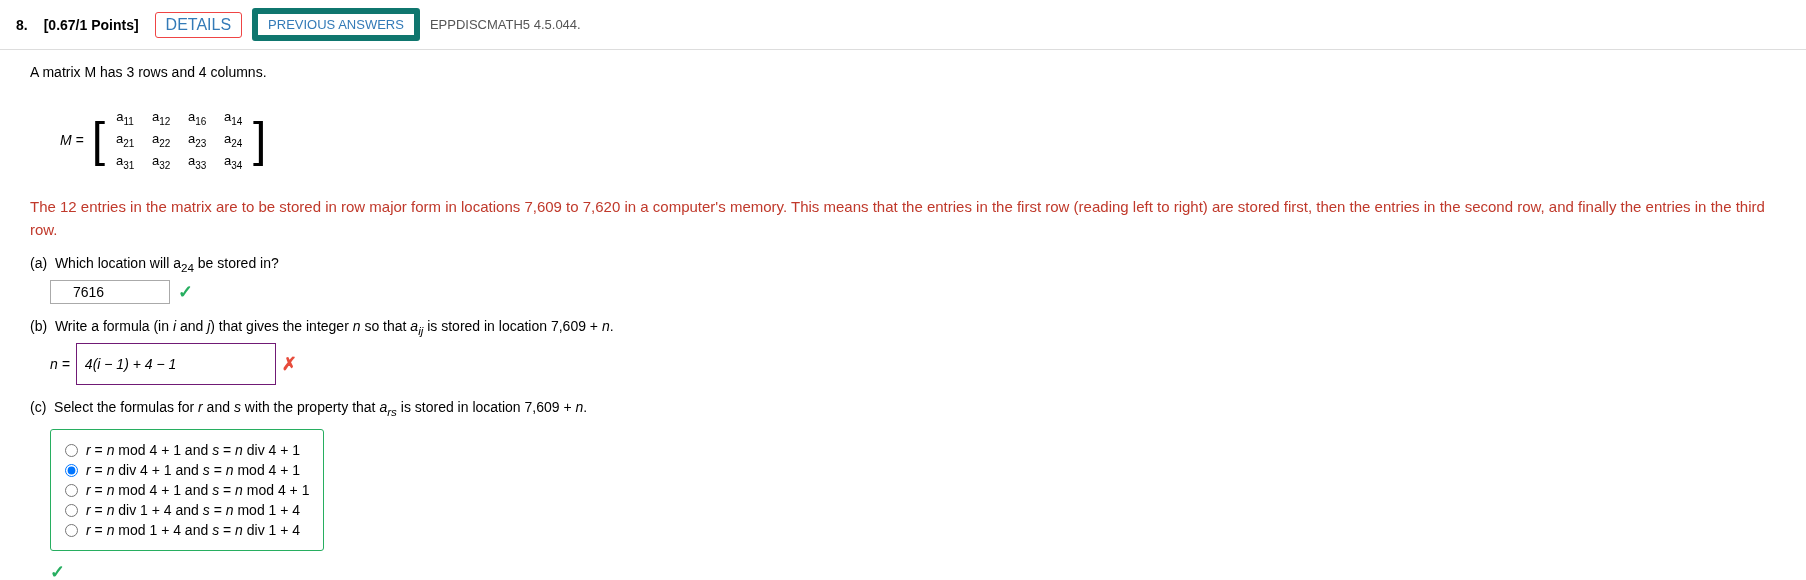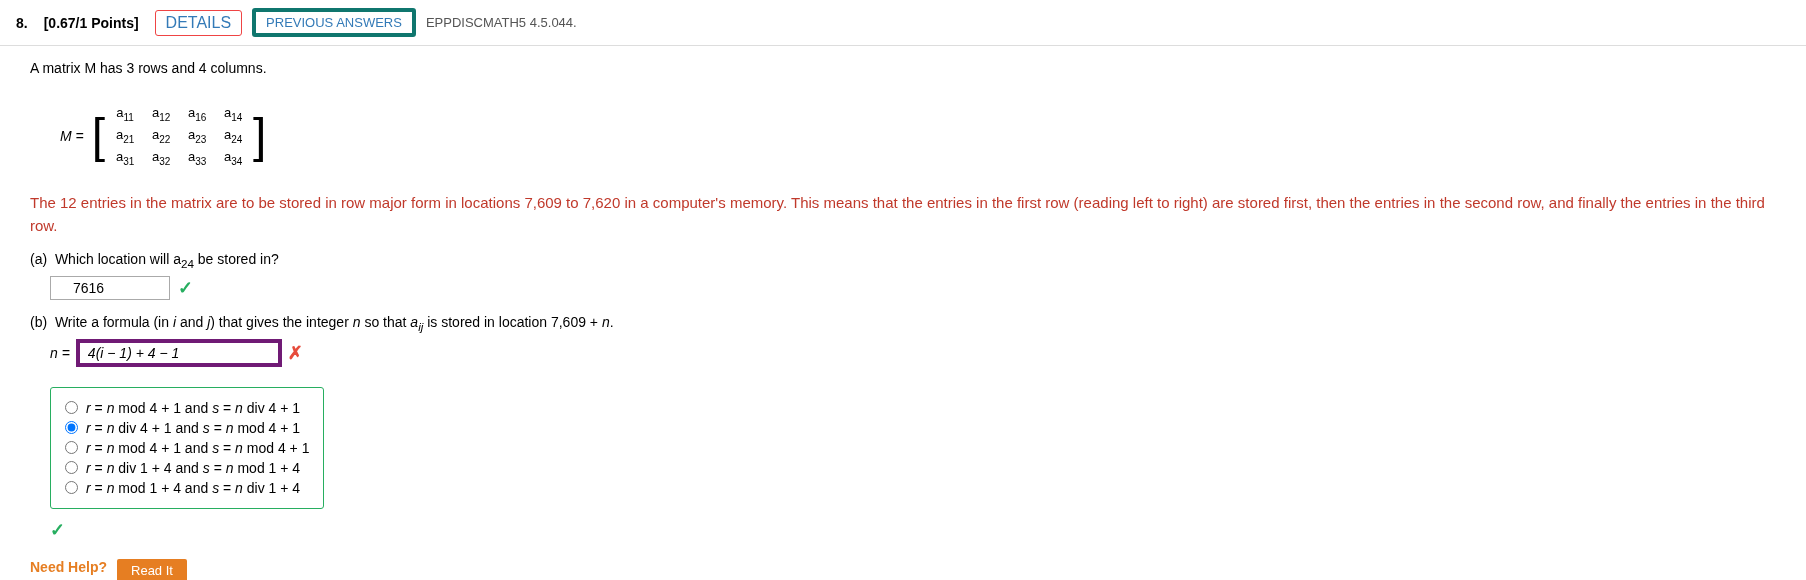--- a/index.html
+++ b/index.html
@@ -32,21 +32,21 @@
     .btn-details {
       border: 1px solid #ef4444;
       color: #337ab7;
       background: #fff;
       padding: 3px 10px;
       font-size: 16px;
       cursor: pointer;
       border-radius: 3px;
     }
     .btn-prev-answers {
-      border: 4px solid #0f766e;
+      border: 6px solid #0f766e;
       color: #337ab7;
       background: #fff;
       padding: 3px 10px;
       font-size: 13px;
       cursor: pointer;
       border-radius: 3px;
     }
     .course-code {
       font-size: 13px;
       color: #555;
@@ -116,22 +116,22 @@
       color: #27ae60;
       font-size: 18px;
       font-weight: bold;
     }
     .cross-mark {
       color: #e74c3c;
       font-size: 18px;
       font-weight: bold;
     }
     .formula-input-box {
-      border: 4px solid #701a75;
-      padding: 2px 8px;
+      border: 1px solid #701a75;
+      padding: 12px 8px;
       font-size: 14px;
       min-width: 160px;
       font-style: italic;
       background: #fff;
     }
     .formula-row {
       display: flex;
       align-items: center;
       margin: 6px 0 14px 20px;
       gap: 6px;
@@ -244,20 +244,24 @@
       <span>(b)</span>&nbsp;
       Write a formula (in <span class="italic">i</span> and <span class="italic">j</span>) that gives the integer <span class="italic">n</span> so that <span class="italic">a<sub>ij</sub></span> is stored in location 7,609 + <span class="italic">n</span>.
     </p>
     <div class="formula-row">
       <span class="italic">n =</span>
       <input class="formula-input-box" type="text" value="4(i − 1) + 4 − 1" style="">
       <span class="cross-mark">✗</span>
     </div>
 
     
+    <p class="part-label">
+      <span>(c)</span>&nbsp;
+      Select the formulas for <span class="italic">r</span> and <span class="italic">s</span> with the property that <span class="italic">a<sub>rs</sub></span> is stored in location 7,609 + <span class="italic">n</span>.
+    </p>
     <div class="radio-group">
       <div class="radio-option">
         <input type="radio" name="part_c" id="opt1" style="">
         <label for="opt1"><span class="italic">r</span> = <span class="italic">n</span> mod 4 + 1 and <span class="italic">s</span> = <span class="italic">n</span> div 4 + 1</label>
       </div>
       <div class="radio-option">
         <input type="radio" name="part_c" id="opt2" checked="" style="">
         <label for="opt2"><span class="italic">r</span> = <span class="italic">n</span> div 4 + 1 and <span class="italic">s</span> = <span class="italic">n</span> mod 4 + 1</label>
       </div>
       <div class="radio-option">

